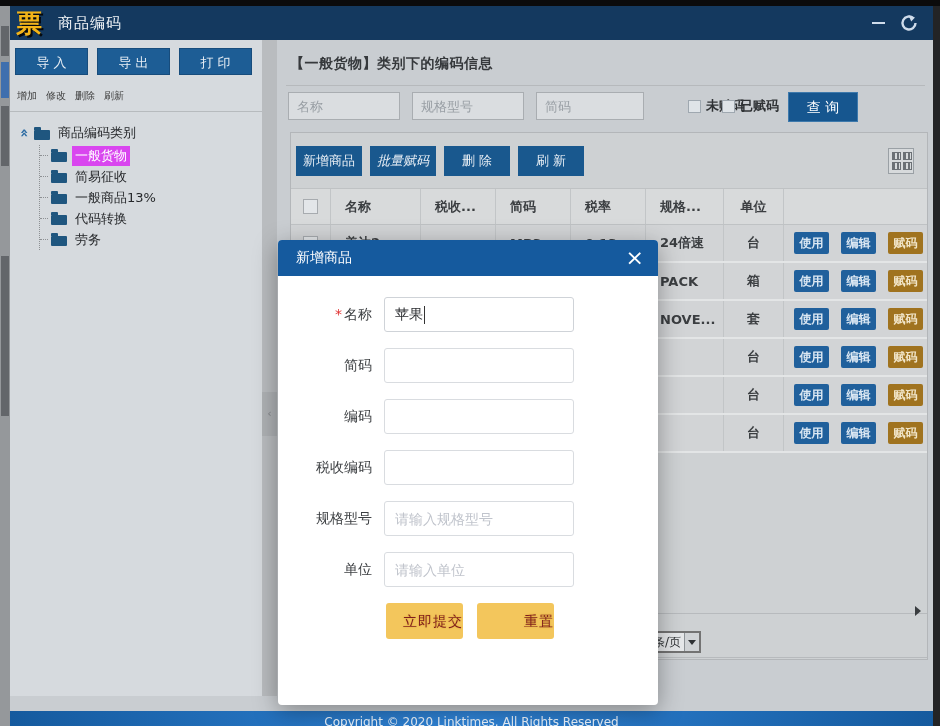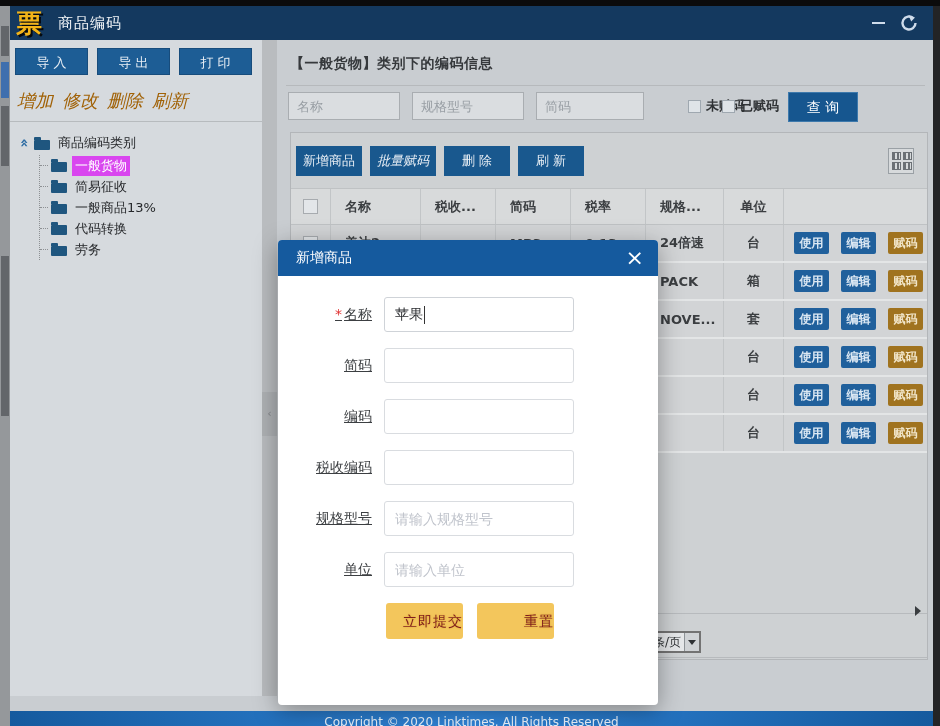--- a/index.html
+++ b/index.html
@@ -26,21 +26,21 @@
   .footer { position:absolute; left:10px; top:711px; width:923px; height:15px; overflow:hidden;
             background:linear-gradient(90deg,#155a9e,#2f83d6 50%,#155a9e); text-align:center; }
   .footer span { color:#eaf3fc; font-size:12px; line-height:19px; }
 
   
   .left-panel { position:absolute; left:0; top:34px; width:252px; height:656px; background:#d6dade; }
   .lp-buttons { padding:8px 0 0 5px; display:flex; }
   .btn-big { width:73px; height:27px; background:#1d5d95; color:#e9eff5; font-size:13px; text-align:center;
              line-height:27px; margin-right:9px; border:1px solid #174c7c; cursor:pointer; }
   .lp-links { padding:14px 0 8px 7px; border-bottom:1px solid #b7bbbe; display:flex; gap:9px; }
-  .lp-links span { color:#a16207; font-size:18px; cursor:pointer;font-style:italic; }
+  .lp-links span { color:#404040; font-size:10px; cursor:pointer; }
   .tree { padding:11px 0 0 8px; font-size:13px; color:#26282b; }
   .tree-root { display:flex; align-items:center; }
   .chev { display:inline-block; transform:rotate(90deg); color:#2e6da4; font-size:14px; font-weight:bold; width:14px; text-align:center; }
   .folder { display:inline-block; position:relative; width:16px; height:10px; background:#1f567f; border-radius:1px; margin:3px 5px 0 2px; flex:0 0 auto; }
   .folder::before { content:""; position:absolute; left:0; top:-3px; width:7px; height:3px; background:#1f567f; border-radius:1px 1px 0 0; }
   .tree-children { list-style:none; margin:2px 0 0 21px; border-left:1px dotted #8d9093; }
   .tree-children li { display:flex; align-items:center; height:21px; }
   .tree-children li::before { content:""; width:8px; border-top:1px dotted #8d9093; margin-right:1px; }
   .tree-label { padding:1px 3px; cursor:pointer; white-space:nowrap; }
   .tree-label.selected { background:#d946ef; color:#fff; }
@@ -98,21 +98,21 @@
   .dd-tri { width:0; height:0; border-top:5px solid #2f3235; border-left:4px solid transparent; border-right:4px solid transparent; }
 
   
   .modal { position:absolute; left:278px; top:240px; width:380px; height:465px; background:#ffffff; border-radius:4px;
            box-shadow:0 6px 24px rgba(0,0,0,0.35); overflow:hidden; }
   .modal-head { height:36px; background:#155a9e; display:flex; align-items:center; }
   .modal-title { color:#fff; font-size:14px; margin-left:18px; }
   .modal-close { margin-left:auto; margin-right:14px; color:#fff; font-size:22px; line-height:22px; cursor:pointer; }
   .modal-body { padding-top:21px; }
   .field-row { display:flex; align-items:center; height:35px; margin-bottom:16px; }
-  .field-label { width:94px; text-align:right; font-size:14px; color:#3c3f42; margin-right:12px; white-space:nowrap;text-decoration:underline; }
+  .field-label { width:94px; text-align:right; font-size:14px; color:#3c3f42; margin-right:12px; white-space:nowrap; }
   .req { color:#e03131; margin-right:2px; }
   .field-input { width:190px; height:35px; border:1px solid #d9dce0; border-radius:3px; font-size:14px; color:#333;
                  padding:0 10px; font-family:inherit; background:#fff; }
   .field-input::placeholder { color:#c0c4cc; opacity:1; }
   .input-display { width:190px; height:35px; border:1px solid #cfd3d8; border-radius:3px; font-size:14px; color:#2b2d30;
                    padding:0 10px; display:flex; align-items:center; background:#fff; }
   .caret { width:1px; height:18px; background:#333; margin-left:1px; }
   .modal-btns { display:flex; margin-left:108px; margin-top:1px; gap:14px; }
   .btn-amber { width:77px; height:36px; background:#f3c65c; color:#7f1d1d; font-size:14px; text-align:right; line-height:36px;
                border-radius:3px; letter-spacing:1px; cursor:pointer; text-shadow:0 0 2px #d89f2c; }

